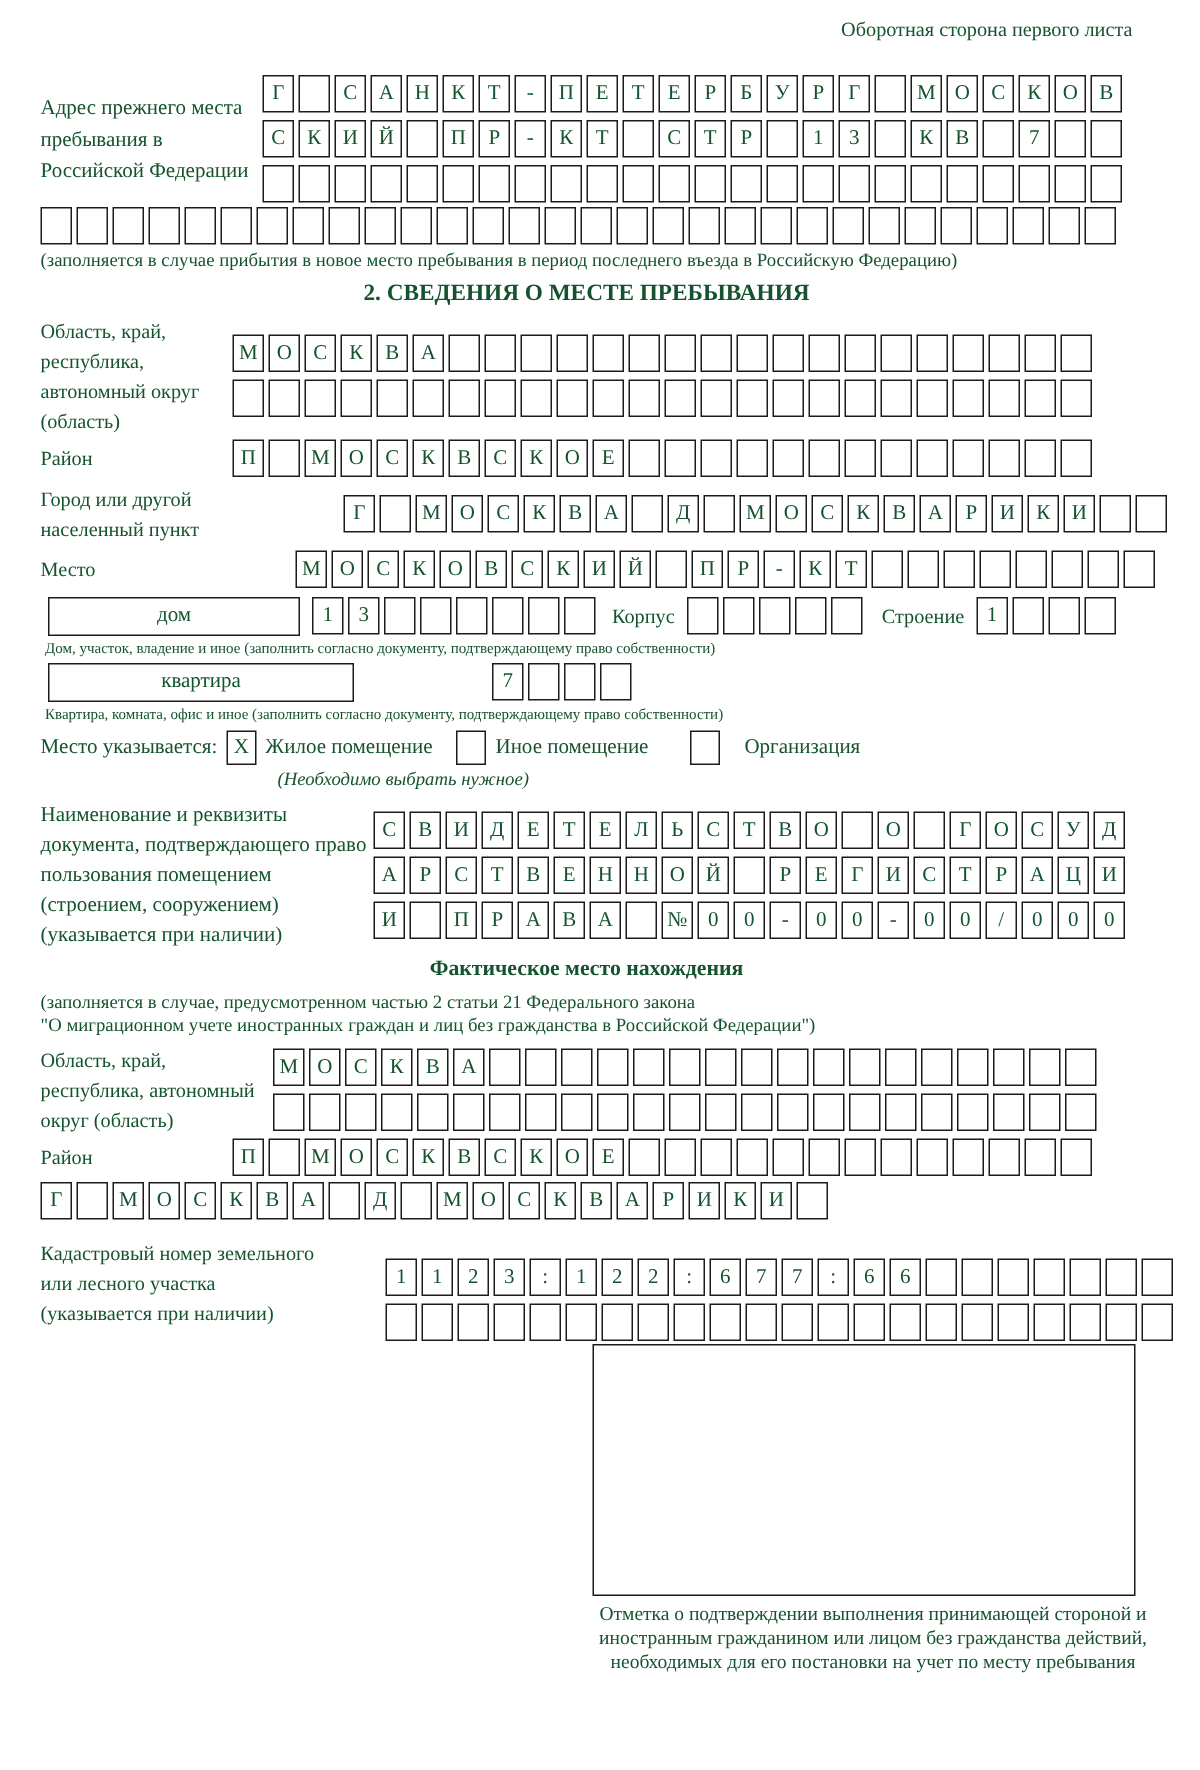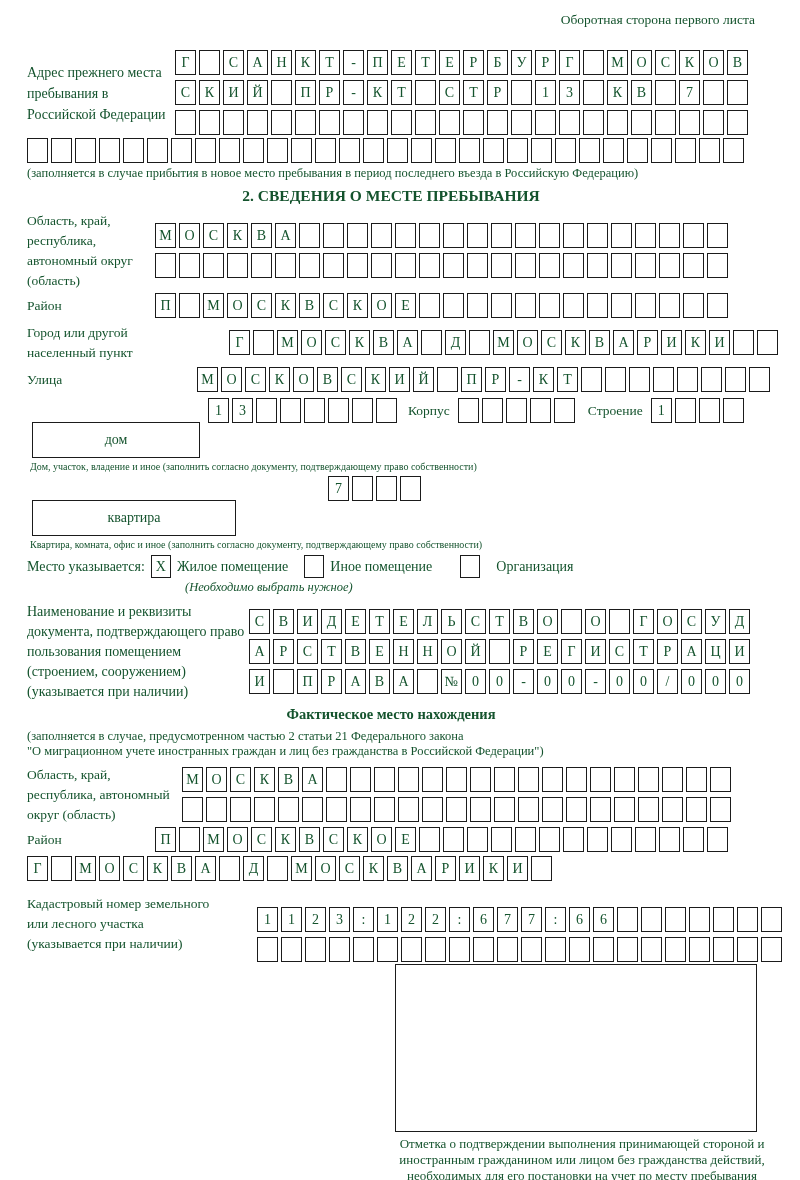--- a/index.html
+++ b/index.html
@@ -12,22 +12,22 @@
         margin-right:3px;display:inline-flex;align-items:center;justify-content:center;
         font-size:14px;line-height:1;flex:0 0 auto;background:#fff;}
   .field{display:flex;align-items:center;}
   .flabel{font-size:13.5px;line-height:20px;flex:0 0 auto;padding-top:1px;}
   .rowscol .cellrow{margin-bottom:5px;}
   .rowscol .cellrow:last-child{margin-bottom:0;}
   .note{font-size:12.5px;text-align:left;}
   .sec-title{font-size:15.5px;font-weight:bold;text-align:center;}
   .sub-title{font-size:14.5px;font-weight:bold;text-align:center;}
   .caption{font-size:10px;margin-left:3px;}
-  .ibox{box-sizing:border-box;border:1.5px solid #1b1b1b;height:36px;display:flex;
-        align-items:center;justify-content:center;font-size:14px;flex:0 0 auto;margin-top:24px;}
+  .ibox{box-sizing:border-box;border:1.5px solid #1b1b1b;height:26px;display:flex;
+        align-items:center;justify-content:center;font-size:14px;flex:0 0 auto;}
   .inlbl{font-size:13.5px;line-height:26px;flex:0 0 auto;text-align:right;}
   .cb{box-sizing:border-box;width:20px;height:23px;border:1.6px solid #1b1b1b;
       display:inline-flex;align-items:center;justify-content:center;font-size:14px;
       margin:0 6px;flex:0 0 auto;}
   .mesto{display:flex;align-items:center;font-size:14px;}
   .stamp-box{box-sizing:border-box;border:1.6px solid #1b1b1b;width:362px;height:168px;
       margin-left:368px;background:#fff;}
   .stamp-caption{width:400px;margin-left:355px;text-align:center;font-size:13px;line-height:16px;margin-top:4px;}
   .mt2{margin-top:2px;}.mt3{margin-top:3px;}.mt4{margin-top:4px;gap:42px;}.mt5{margin-top:5px;}
   .mt6{margin-top:6px;}.mt8{margin-top:8px;}
@@ -270,21 +270,21 @@
         <span class="cell">Р</span>
         <span class="cell">И</span>
         <span class="cell">К</span>
         <span class="cell">И</span>
         <span class="cell"></span>
         <span class="cell"></span>
       </div>
   </div>
 
   <div class="field mt4">
-    <div class="flabel" style="width:128px;">Улица</div>
+    <div class="flabel" style="width:128px;">Место</div>
     <div class="cellrow">
         <span class="cell">М</span>
         <span class="cell">О</span>
         <span class="cell">С</span>
         <span class="cell">К</span>
         <span class="cell">О</span>
         <span class="cell">В</span>
         <span class="cell">С</span>
         <span class="cell">К</span>
         <span class="cell">И</span>

